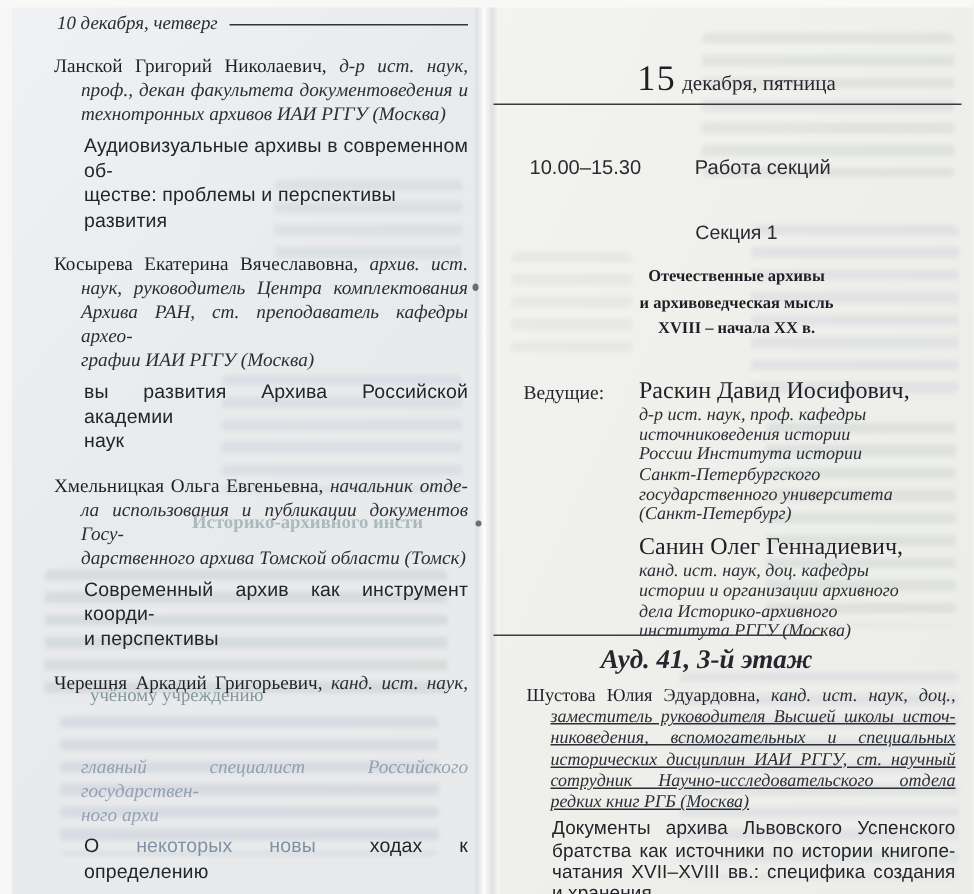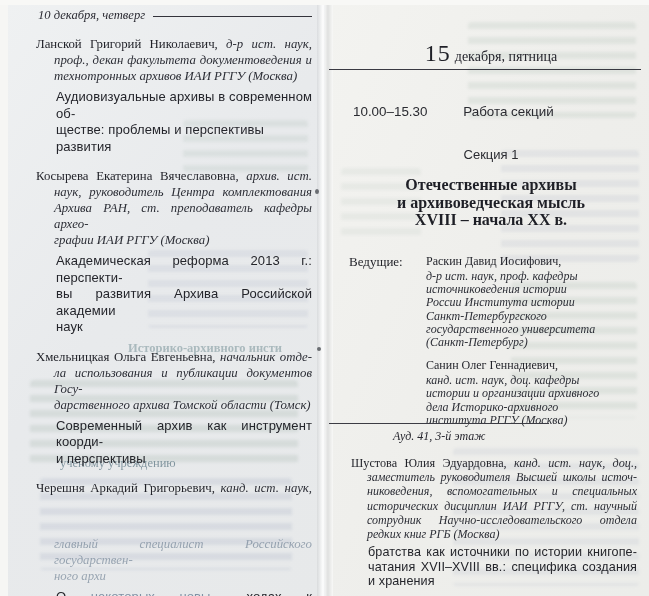--- a/index.html
+++ b/index.html
@@ -45,36 +45,36 @@
   .rp-date { left:0; right:0; top:40px; text-align:center; }
   .rp-date .datenum  { font-size:24px; color:#1f2027; letter-spacing:1px; }
   .rp-date .daterest { font-size:14px; color:#26262e; }
   .rp-daterule { left:-4px; right:8px; top:69px; border-top:1.7px solid #393942; }
   .rp-timerow { left:20px; top:104px; font-family:"Liberation Sans", sans-serif;
                 font-size:13.4px; color:#2a2b31;text-align:right; }
   .rp-timerow .t-label { margin-left:32px; }
   .rp-seclabel { left:0; right:0; top:147px; text-align:center;
                  font-family:"Liberation Sans", sans-serif; font-size:13px; color:#2a2b31; }
   .rp-sectitle { left:0; right:0; top:176px; text-align:center; font-weight:bold;
-                 font-size:16px; line-height:17.5px; color:#1e1f26; }
+                 font-size:11px; line-height:17.5px; color:#1e1f26; }
   .rp-sectitle .tline { text-align:center; }
 
   .rp-chairs { left:16px; top:254px; right:10px; display:flex; }
   .chairs-label { width:77px; font-size:13px; color:#24252b; flex:none; }
   .chairs-col { flex:1; }
   .chair + .chair { margin-top:9px; }
-  .chair-name { font-size:12px; line-height:14px; color:#1f2027; }
+  .chair-name { font-size:16px; line-height:14px; color:#1f2027; }
   .chair-aff { font-style:italic; font-size:12px; line-height:13.2px; color:#2c2e36; margin-top:2px; }
 
   .rp-roomrule { left:-4px; right:100px; top:423px; border-top:1.5px solid #3c3c44; }
-  .rp-room { left:60px; right:100px; top:429px; text-align:left;
-             font-style:italic; font-size:12px; color:#26262e; }
+  .rp-room { left:60px; right:100px; top:429px; text-align:center;
+             font-style:italic; font-size:18px; color:#26262e;font-weight:bold; }
 
   .rp-entry { left:18px; top:456px; width:286px; font-size:12.2px; line-height:14.2px; }
-  .rp-entry .afflines { padding-left:16px; font-size:12px; }
+  .rp-entry .afflines { padding-left:16px; font-size:12px;text-decoration:underline; }
   .rp-entry .afflines .tline { line-height:14.2px; }
   .rp-entry .ptitle { margin-top:4px; padding-left:17px; font-size:12.6px; line-height:14.4px; }
 
   
   .bleed { position:absolute; z-index:1; filter:blur(1.4px); border-radius:4px;
     background:repeating-linear-gradient(to bottom,
       rgba(110,140,125,.20) 0px, rgba(110,140,125,.20) 7px,
       rgba(110,140,125,0) 7px,  rgba(110,140,125,0) 15px); }
   .bleed.blue { background:repeating-linear-gradient(to bottom,
       rgba(110,125,160,.17) 0px, rgba(110,125,160,.17) 7px,
@@ -123,21 +123,20 @@
         <div class="nameline">
           <span class="sp-name">Косырева Екатерина Вячеславовна,</span>
           <span class="sp-aff">архив. ист.</span>
         </div>
         <div class="afflines">
             <div class="tline jline">наук, руководитель Центра комплектования</div>
             <div class="tline jline">Архива РАН, ст. преподаватель кафедры архео-</div>
             <div class="tline">графии ИАИ РГГУ (Москва)</div>
           </div>
         <div class="ptitle">
-            <div class="tline jline">Академическая реформа 2013 г.: перспекти-</div>
             <div class="tline jline">вы развития Архива Российской академии</div>
             <div class="tline">наук</div>
           </div>
       </div>
 
       <div class="entry">
         <div class="nameline">
           <span class="sp-name">Хмельницкая Ольга Евгеньевна,</span>
           <span class="sp-aff">начальник отде-</span>
         </div>
@@ -234,20 +233,21 @@
         <span class="sp-aff">канд. ист. наук, доц.,</span>
       </div>
       <div class="afflines">
           <div class="tline jline">заместитель руководителя Высшей школы источ-</div>
           <div class="tline jline">никоведения, вспомогательных и специальных</div>
           <div class="tline jline">исторических дисциплин ИАИ РГГУ, ст. научный</div>
           <div class="tline jline">сотрудник Научно-исследовательского отдела</div>
           <div class="tline">редких книг РГБ (Москва)</div>
         </div>
       <div class="ptitle">
+          <div class="tline jline">Документы архива Львовского Успенского</div>
           <div class="tline jline">братства как источники по истории книгопе-</div>
           <div class="tline jline">чатания XVII–XVIII вв.: специфика создания</div>
           <div class="tline">и хранения</div>
         </div>
     </div>
 
   </div>
 
   <div class="edge-top"></div>
 </div>

